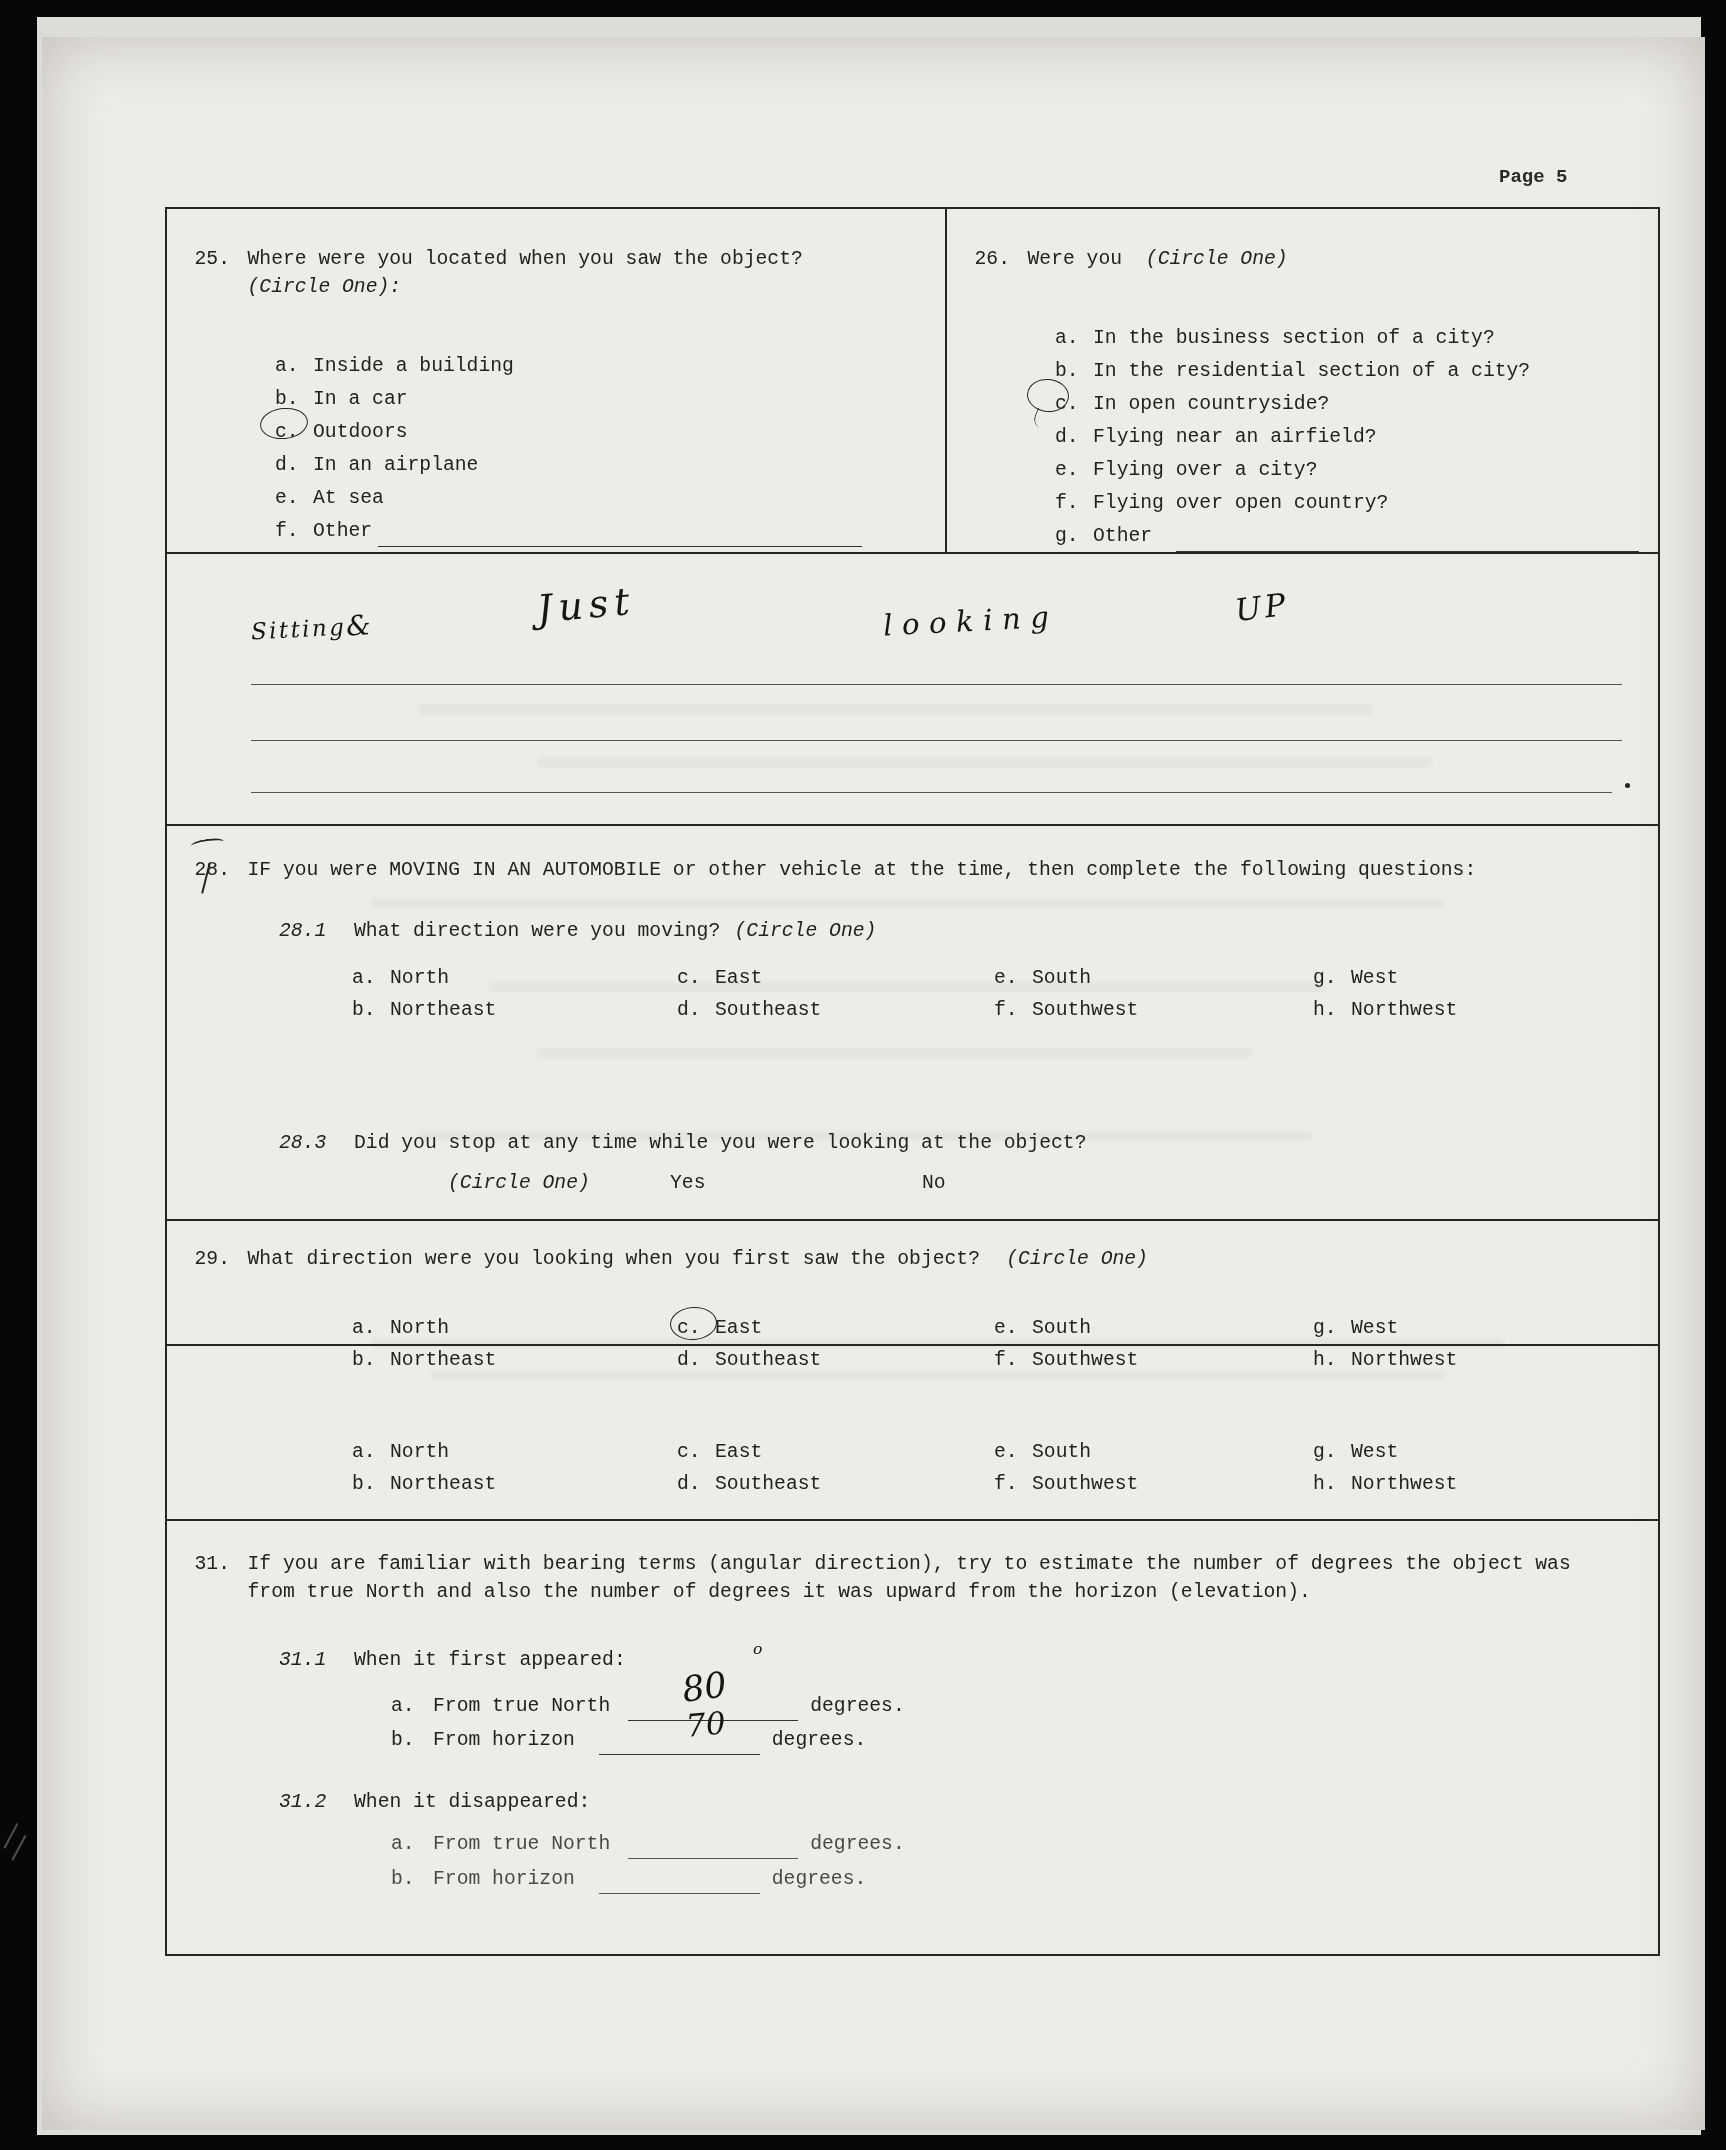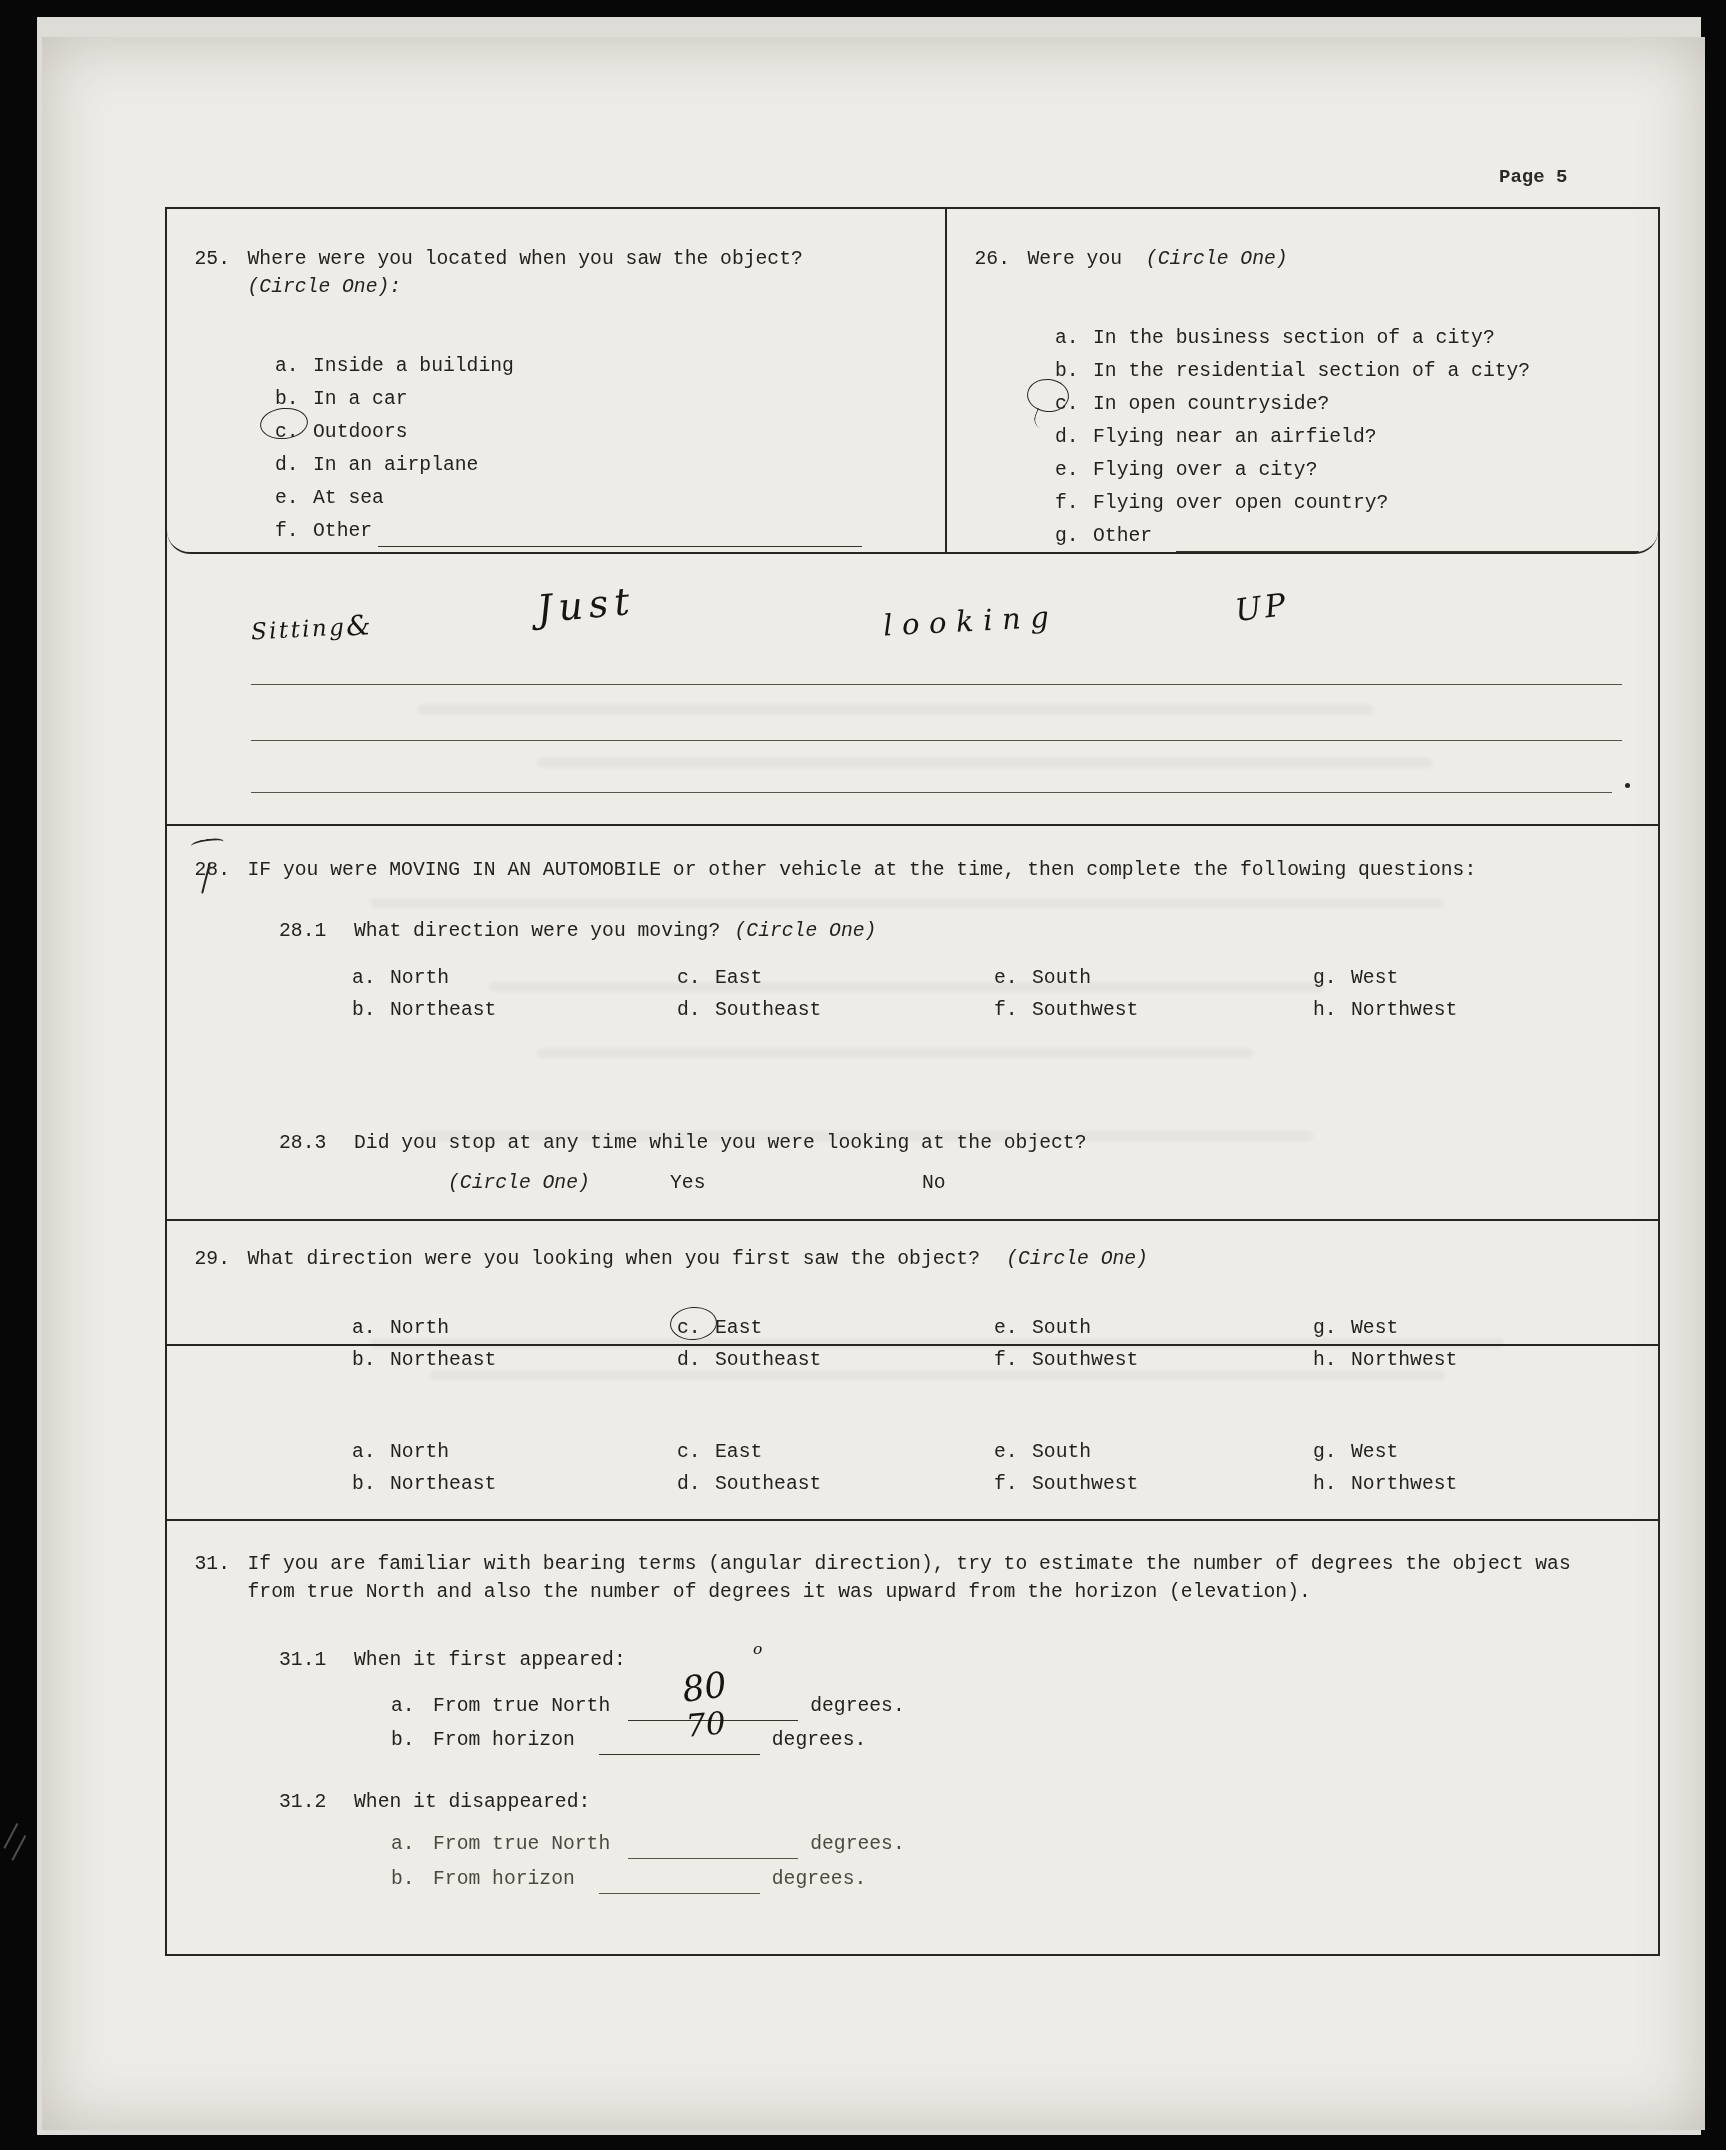--- a/index.html
+++ b/index.html
@@ -9,21 +9,21 @@
     font-family:"Liberation Mono","DejaVu Sans Mono",monospace;
     color:#23221c; font-size:19.7px;
   }
   .paper { position:absolute; left:37px; top:16.7px; width:1664px; height:2118px; background:#dedcd7; }
   .page-inner { position:absolute; left:42px; top:37px; right:21.5px; bottom:21.5px; background:#eeece7;
     box-shadow: inset 0 0 66px rgba(95,92,82,.32); }
   .page-label { position:absolute; left:1499px; top:166px; font-weight:bold; font-size:19px; color:#2b2a24; }
 
   .form { position:absolute; left:165px; top:207px; width:1495px; height:1749px; border:2.4px solid #26251f; }
   .sec { position:relative; border-bottom:2.4px solid #26251f; width:100%; }
-  .s2526 { height:345px; display:flex;border-radius:23px; }
+  .s2526 { height:345px; display:flex; }
   .s27 { height:272px; }
   .s28 { height:395px; }
   .s29 { height:125px; }
   .s30 { height:175px; }
   .s31 { height:377px; border-bottom:none; }
 
   .col25 { width:780px; border-right:2.4px solid #26251f; position:relative; }
   .col26 { flex:1; position:relative; }
 
   .q-head { display:flex; padding:37px 12px 0 27.5px; line-height:27.5px; }
@@ -38,21 +38,21 @@
   .blank { display:inline-block; border-bottom:1.8px solid #35342c; height:20px; }
 
   .dir-grid { position:absolute; left:0; width:100%; height:70px; }
   .dir-col { position:absolute; top:0; }
   .dir-item { display:flex; height:32px; line-height:32px; }
   .dc1 { left:185px; } .dc2 { left:510px; } .dc3 { left:827px; } .dc4 { left:1146px; }
 
   .abs { position:absolute; }
   .row { display:flex; align-items:flex-end; line-height:29px; }
   .ol2 { flex:none; width:42px; }
-  .numw { flex:none; width:75px; }
+  .numw { flex:none; width:75px;font-style:italic; }
 
   .hand { font-family:"DejaVu Serif",serif; font-style:italic; color:#16150f; }
   .rule { position:absolute; height:0; border-top:1.2px solid #55534b; }
 
   .circle-mark { position:absolute; border:1.8px solid #26251f; border-radius:50%; background:transparent; }
   .tail { position:absolute; width:15.5px; height:18px; border-left:1.8px solid #26251f; border-bottom-left-radius:60%; transform:rotate(22deg); }
 
   .mark-arc { position:absolute; width:33px; height:9.6px; border-top:2.4px solid #26251f; border-radius:50%; transform:rotate(-8deg); }
   .mark-tick { position:absolute; width:2.4px; height:32px; background:#26251f; transform:rotate(14deg); border-radius:1.2px; }
 

